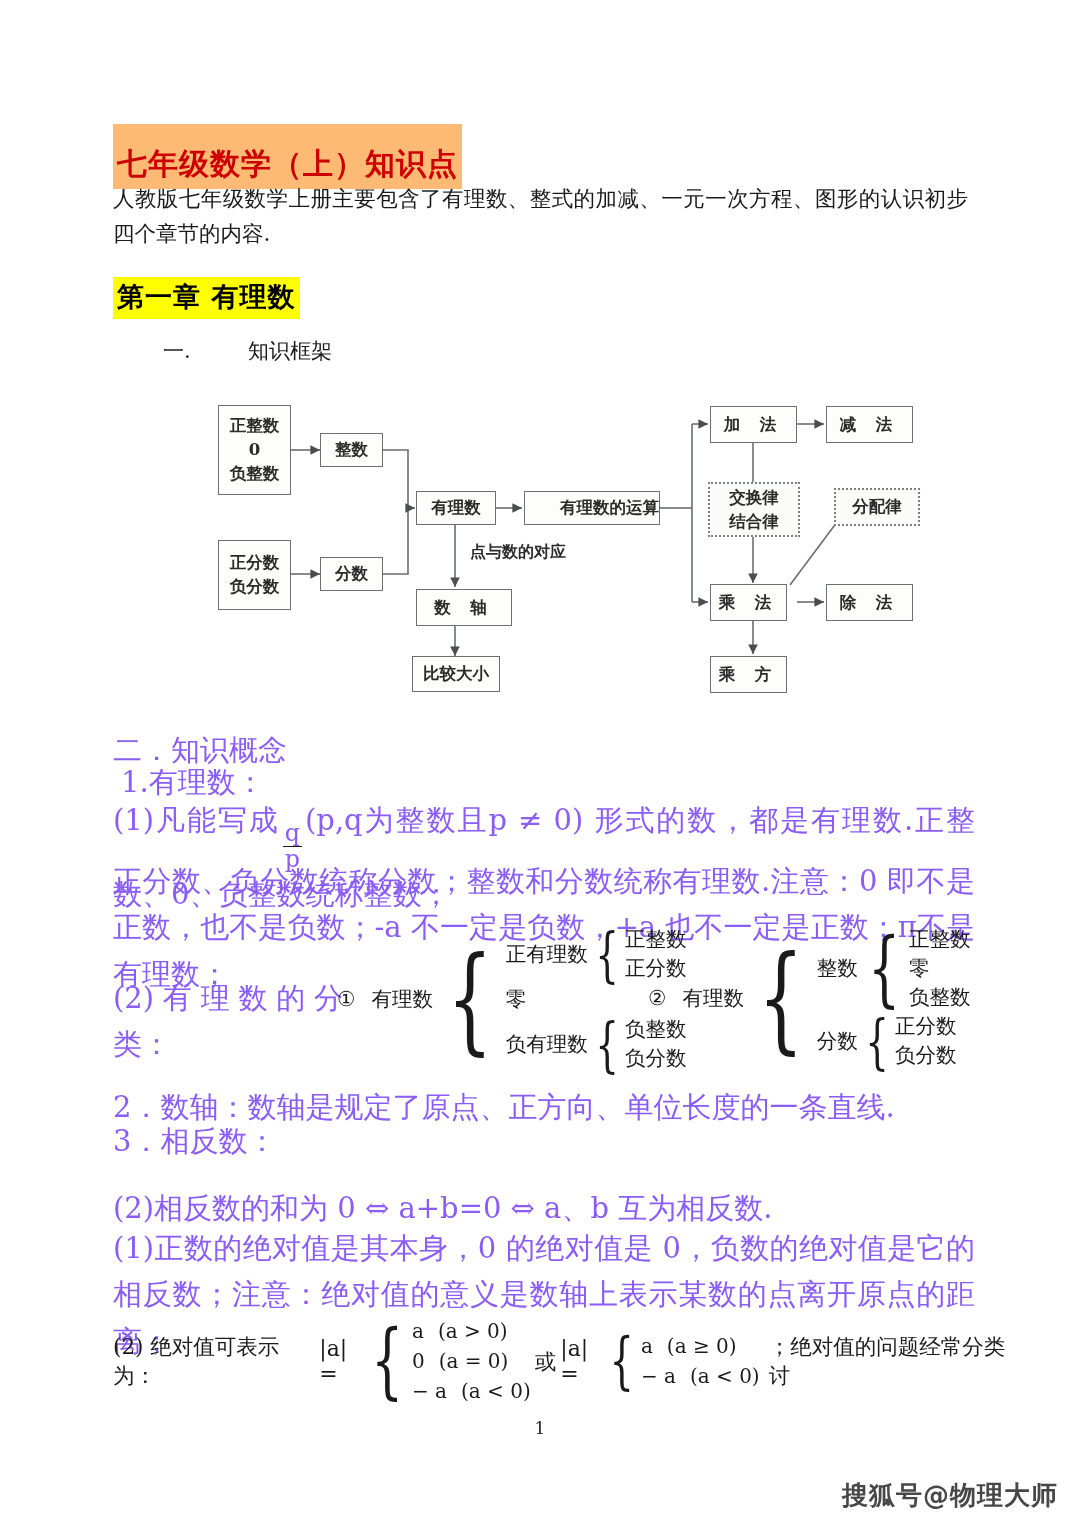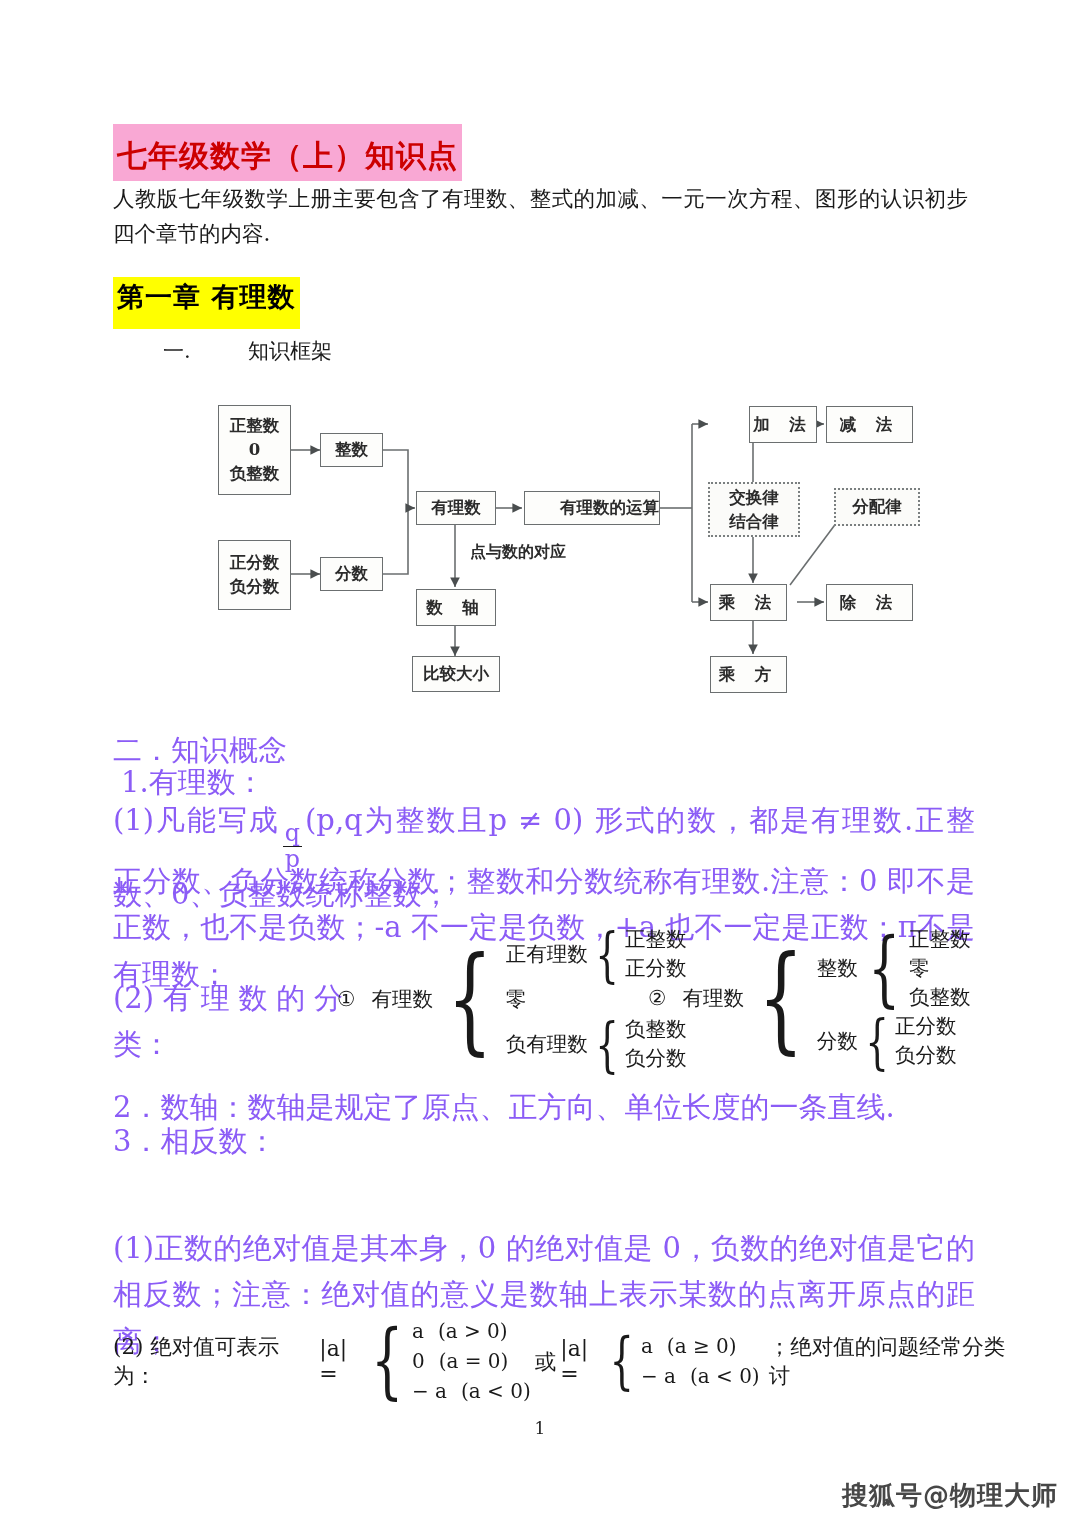--- a/index.html
+++ b/index.html
@@ -10,33 +10,33 @@
     color:#1a1a1a;
     position:relative;
     overflow:hidden;
   }
   .page{position:relative;width:1080px;height:1526px;}
 
   
   .doc-title{
     position:absolute;left:113px;top:124px;
     font-size:30px;font-weight:bold;
-    color:#cc0000;background:#f9a8d4;
+    color:#cc0000;background:#fdba74;
     letter-spacing:1px;line-height:1.35;
-    padding:12px 4px 4px 4px;
+    padding:20px 4px 4px 4px;
   }
   .intro{
     position:absolute;left:113px;top:182px;width:855px;
     font-size:21.5px;line-height:1.62;color:#1a1a1a;
     text-align:justify;
   }
   .chapter-title{
     position:absolute;left:113px;top:277px;
     font-size:27px;font-weight:bold;color:#000000;
-    background:#ffff00;padding:2px 5px 14px 4px;letter-spacing:1px;
+    background:#ffff00;padding:2px 5px 4px 4px;letter-spacing:1px;
   }
   .sec-a{
     position:absolute;left:163px;top:337px;
     font-size:21px;color:#1a1a1a;
   }
   .sec-a .num{display:inline-block;width:85px;}
 
   
   .flow{
     position:absolute;left:200px;top:392px;
@@ -197,29 +197,29 @@
     <div class="fbox" style="left:216px;top:99px;width:80px;height:34px;">
       <span>有理数</span>
     </div>
 
     <div class="fbox" style="left:324px;top:99px;width:136px;height:34px;justify-content:flex-end;">
       <span>有理数的运算</span>
     </div>
 
     <div class="flab" style="left:270px;top:150px;">点与数的对应</div>
 
-    <div class="fbox" style="left:216px;top:197px;width:80px;height:37px;">
+    <div class="fbox" style="left:216px;top:197px;width:96px;height:37px;">
       <span class="sp">数 轴</span>
     </div>
 
     <div class="fbox" style="left:212px;top:264px;width:88px;height:36px;">
       <span>比较大小</span>
     </div>
 
-    <div class="fbox" style="left:510px;top:14px;width:68px;height:37px;margin-left:39px;">
+    <div class="fbox" style="left:510px;top:14px;width:87px;height:37px;">
       <span class="sp">加 法</span>
     </div>
 
     <div class="fbox" style="left:626px;top:14px;width:87px;height:37px;">
       <span class="sp">减 法</span>
     </div>
 
     <div class="fbox dotted multi" style="left:508px;top:90px;width:92px;height:55px;">
       <span style="white-space:pre-line;">交换律
 结合律</span>
@@ -309,20 +309,21 @@
             <span>负分数</span>
           </span>
         </span>
       </span>
     </span>
   </div>
 
   <div class="btxt tight" style="left:113px;top:1085px;width:870px;">2．数轴：数轴是规定了原点、正方向、单位长度的一条直线.</div>
 
   <div class="btxt tight" style="left:113px;top:1119px;width:870px;">3．相反数：</div>
+  <div class="btxt tight" style="left:113px;top:1186px;width:880px;">(2)相反数的和为 0 ⇔ a+b=0 ⇔ a、b 互为相反数.</div>
 
   <div class="btxt" style="left:113px;top:1225px;width:862px;">(1)正数的绝对值是其本身，0 的绝对值是 0，负数的绝对值是它的相反数；注意：绝对值的意义是数轴上表示某数的点离开原点的距离；</div>
 
   <div class="cls-wrap" style="left:113px;top:1316px;width:900px;">
     <span style="display:inline-flex;align-items:center;font-size:21.5px;">
       <span>(2)  绝对值可表示为：</span>
 
       <span class="pw" style="margin-left:8px;">
         <span class="abs">|a| =</span>
         <span class="brace" style="font-size:82px;">{</span>

